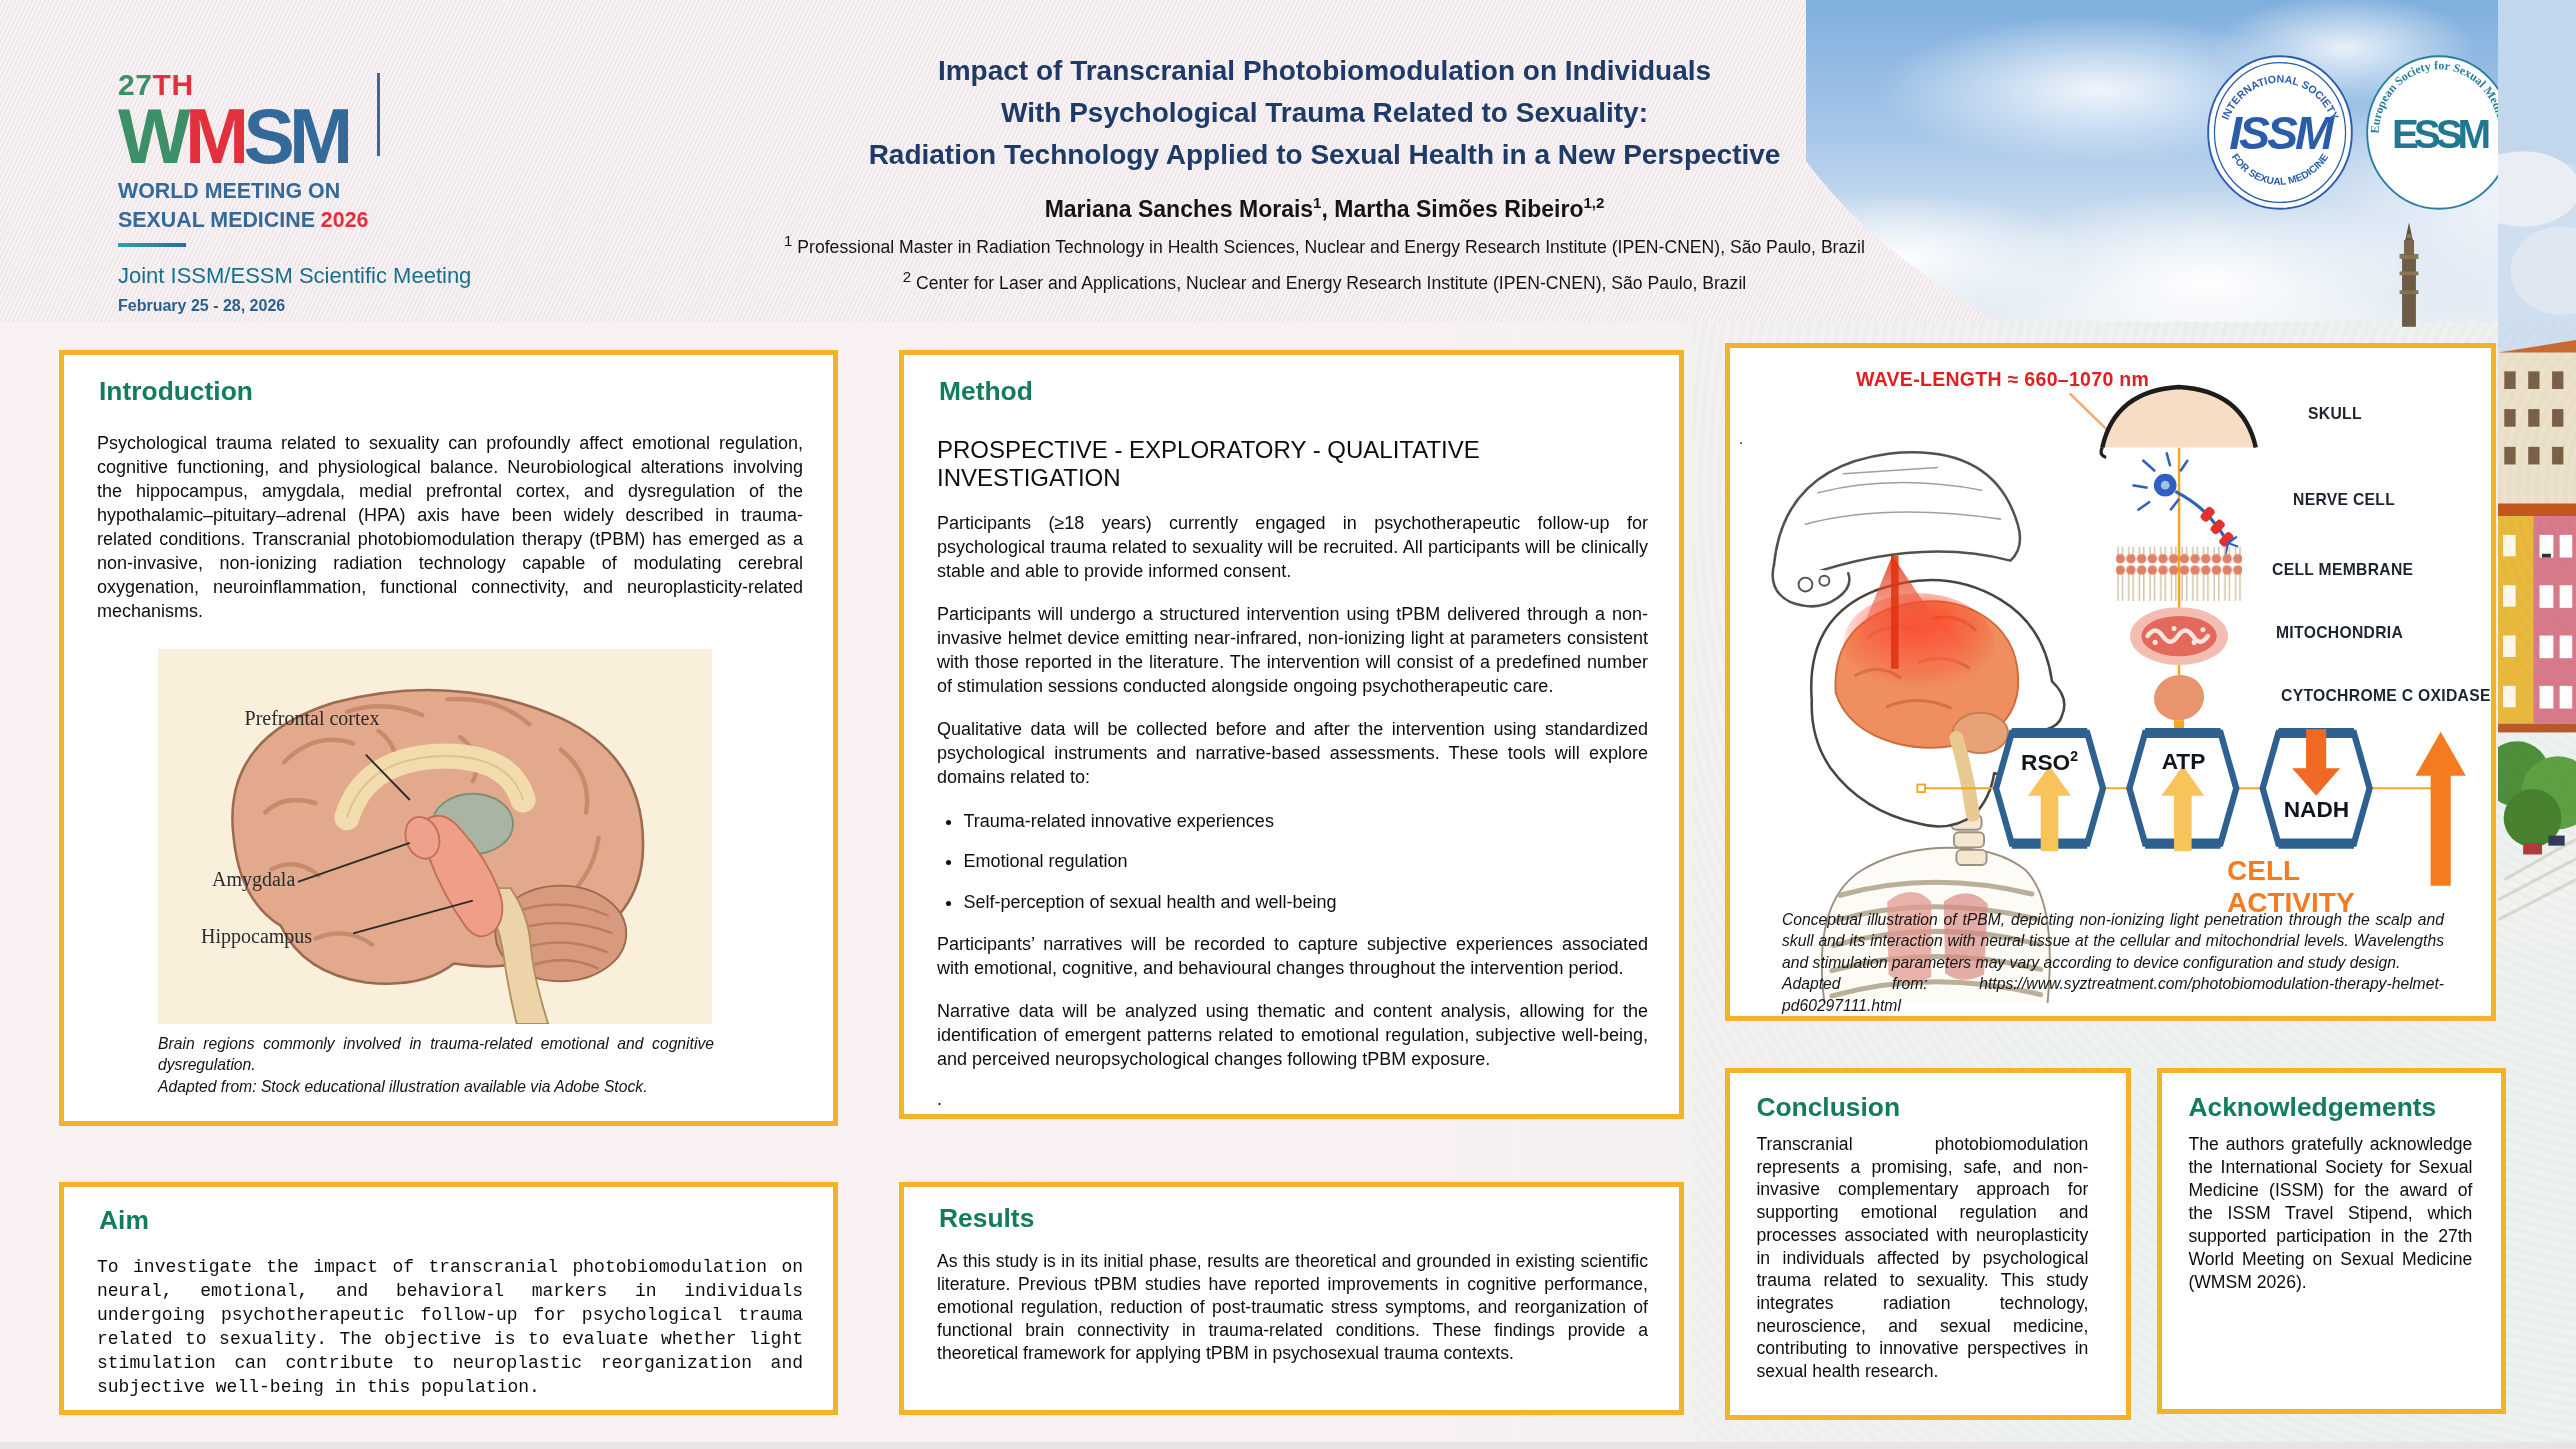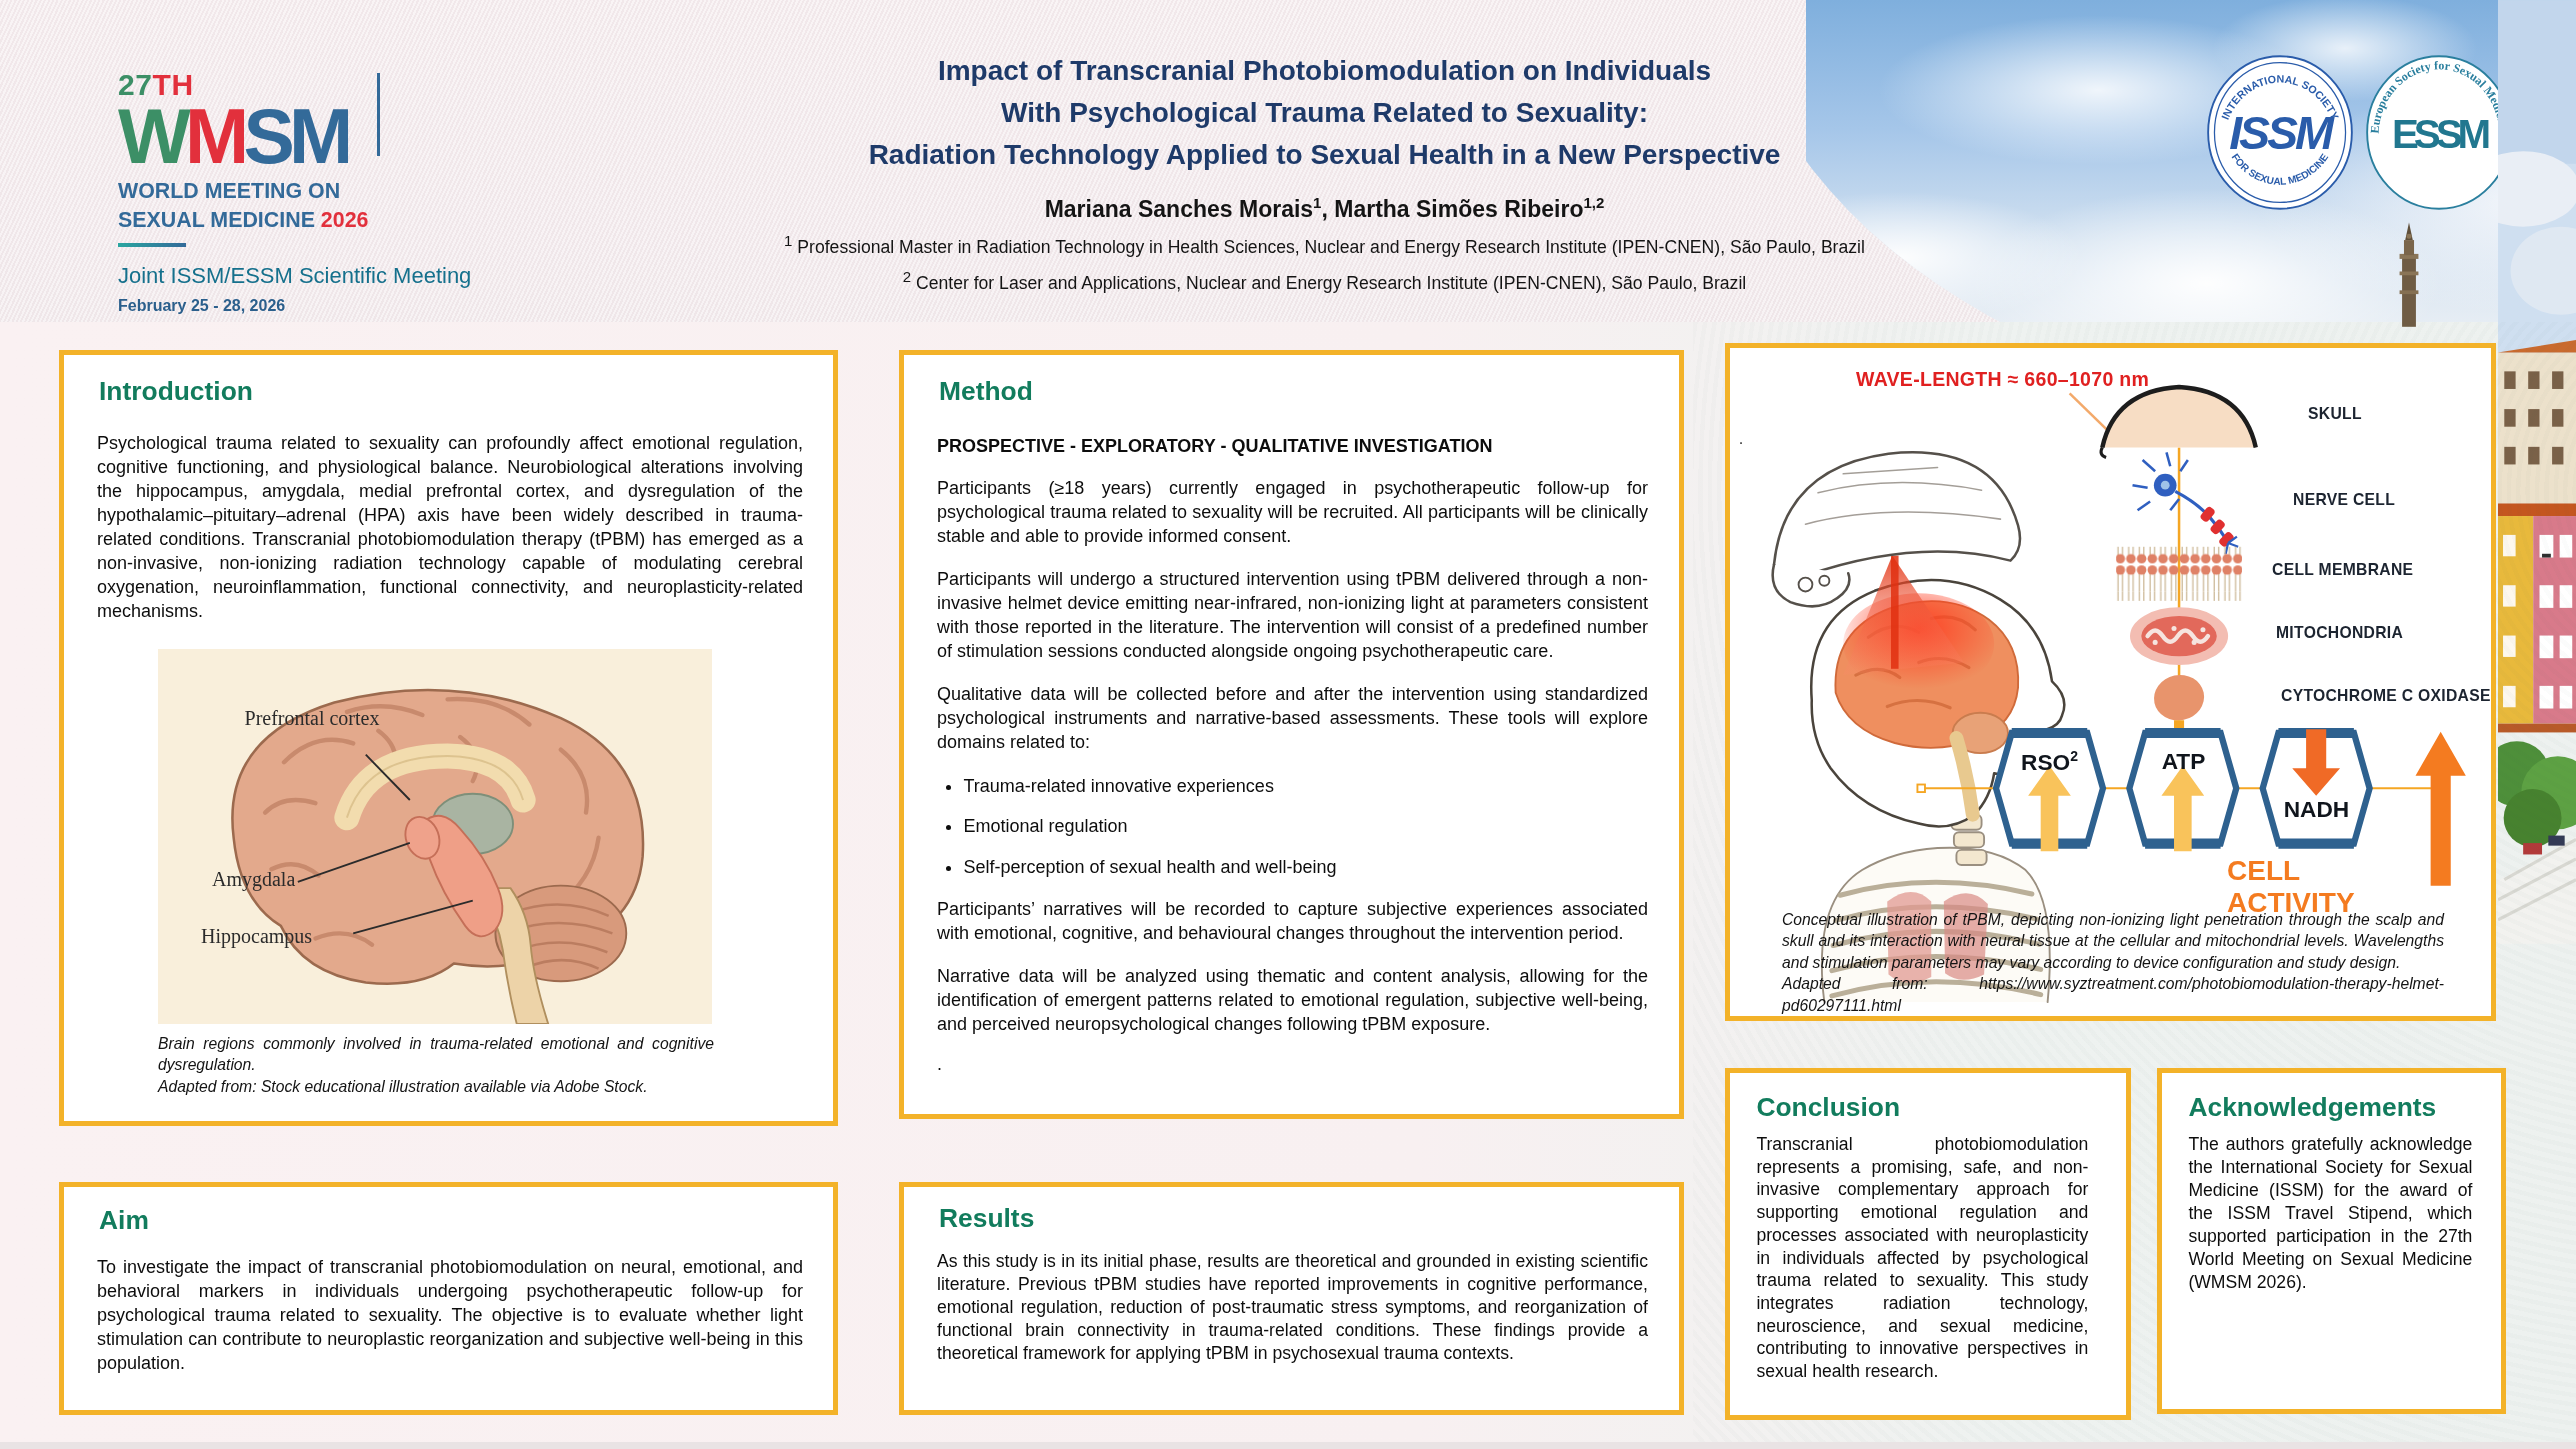--- a/index.html
+++ b/index.html
@@ -50,27 +50,27 @@
   .box-intro{left:59px;top:350px;width:769px;height:766px;}
   .box-aim{left:59px;top:1182px;width:769px;height:223px;}
   .box-method{left:899px;top:350px;width:775px;height:759px;}
   .box-results{left:899px;top:1182px;width:775px;height:223px;}
   .box-tpbm{left:1725px;top:343px;width:761px;height:668px;}
   .box-conclusion{left:1725px;top:1068px;width:396px;height:342px;}
   .box-ack{left:2157px;top:1068px;width:339px;height:336px;}
   .sec-heading{position:absolute;left:35px;top:21.4px;font-size:26.4px;font-weight:800;color:#127c5d;}
   .para{position:absolute;font-size:18px;line-height:24px;text-align:justify;color:#0d0d0d;}
   .p-intro{left:33px;top:76px;width:706px;}
-  .p-aim{left:33px;top:68px;width:706px;}
+  .p-aim{left:33px;top:68px;width:706px;font-family:Liberation Mono, monospace;}
   .p-results{left:33px;top:63px;width:711px;font-size:17.6px;line-height:23px;}
   .p-conclusion{left:26.4px;top:60px;width:332px;font-size:17.6px;line-height:22.7px;}
   .p-ack{left:26.4px;top:60px;width:284px;font-size:17.6px;line-height:23px;}
   
   .method-flow{position:absolute;left:33px;top:70px;width:711px;}
-  .study-type{font-size:18px;font-weight:700;color:#0d0d0d;margin:11.3px 0 0 0;}
+  .study-type{font-size:24px;font-weight:400;color:#0d0d0d;margin:11.3px 0 0 0;}
   .method-flow p{font-size:18px;line-height:24px;text-align:justify;color:#0d0d0d;margin:19px 0 0 0;}
   .method-flow ul{list-style:disc;margin:21.4px 0 0 8.8px;padding-left:17.6px;}
   .method-flow li{font-size:18px;line-height:21.4px;margin-top:19px;color:#0d0d0d;}
   .trailing-dot{margin-top:16.4px !important;text-align:left !important;}
   
   .brain-fig{position:absolute;left:94px;top:294px;width:554px;height:375px;background:#f9efdb;}
   .brain-label{position:absolute;font-family:"Liberation Serif",serif;font-size:20px;color:#2b2b2b;line-height:1.1;}
   .lbl-pfc{left:69px;top:58px;width:170px;text-align:center;}
   .lbl-amy{left:11.3px;top:219px;width:126px;text-align:right;}
   .lbl-hip{left:43px;top:276px;width:164px;}

